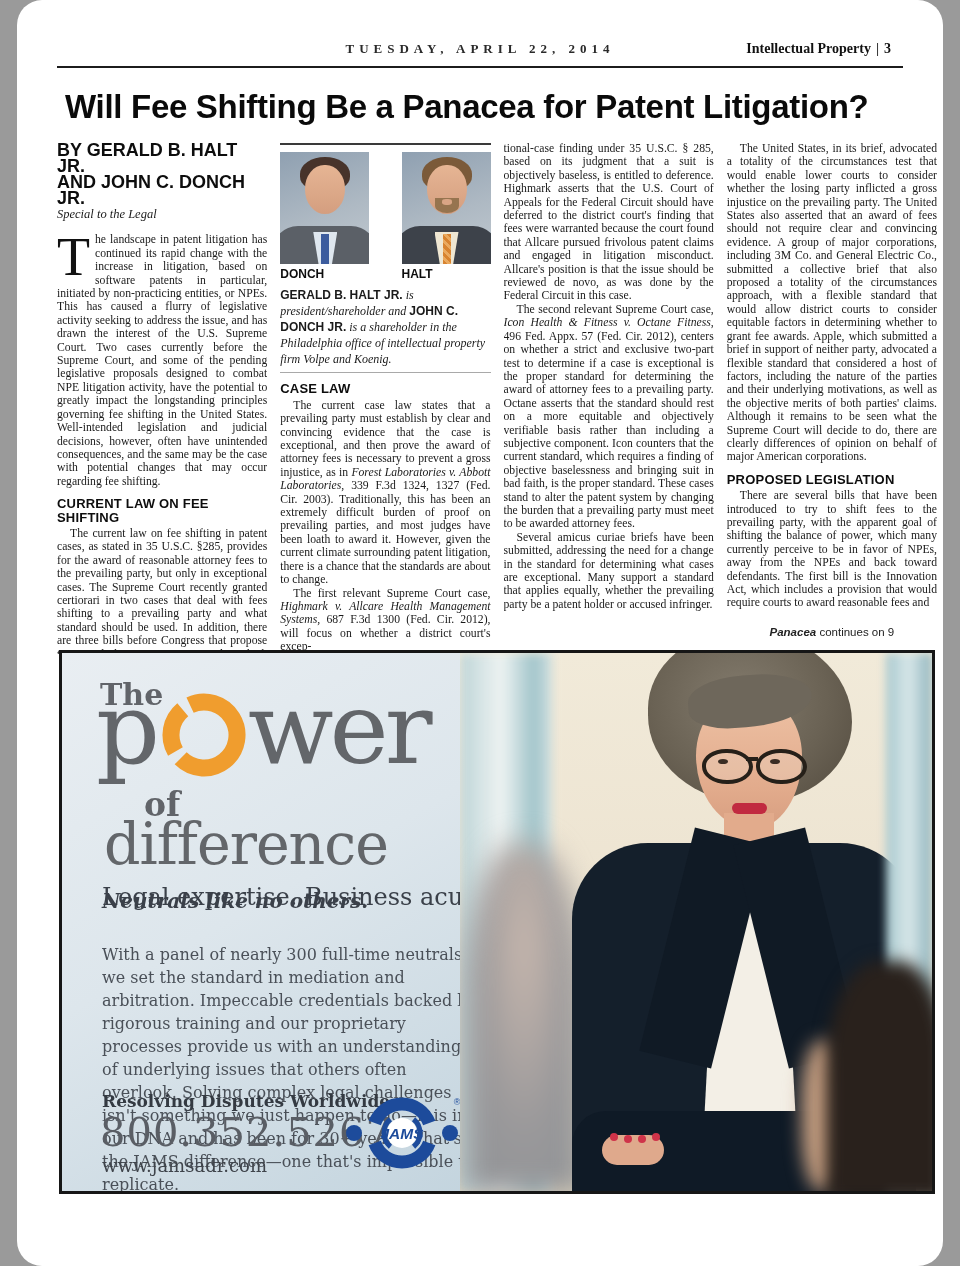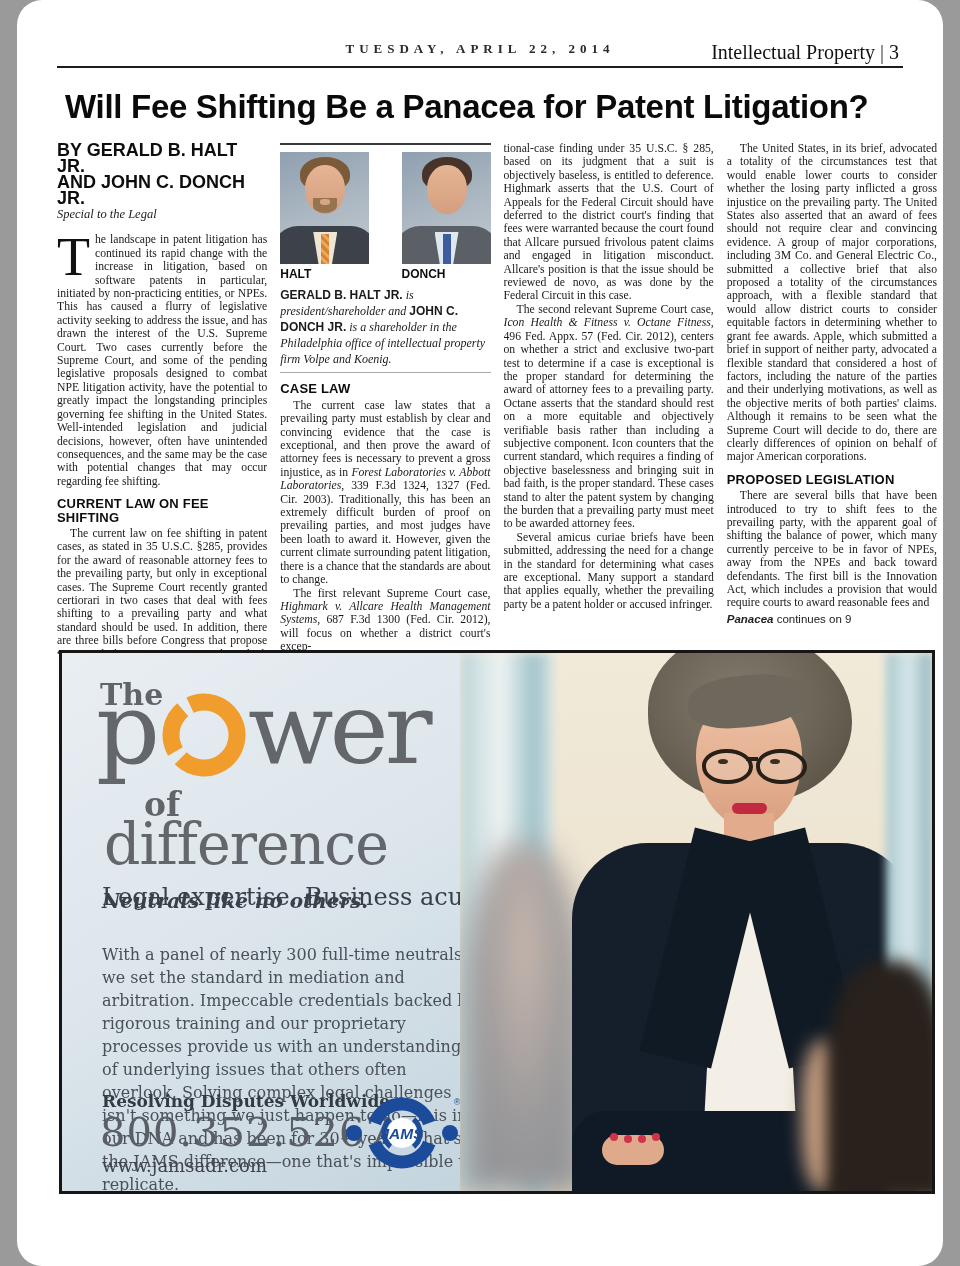--- a/index.html
+++ b/index.html
@@ -3,42 +3,42 @@
 <meta charset="utf-8">
 <style>
   html,body{margin:0;padding:0;background:#9a9a9a;}
   .page{position:relative;width:926px;height:1266px;margin:0 auto;background:#ffffff;
         font-family:"Liberation Serif","DejaVu Serif",serif;color:#1a1a1a;overflow:hidden;border-radius:25px;}
 
   
   .masthead{position:absolute;left:40px;right:40px;top:36px;height:30px;border-bottom:2px solid #1c1c1c;}
   .m-date{position:absolute;left:0;right:0;top:5px;text-align:center;font-size:13px;font-weight:bold;
           letter-spacing:5px;color:#2a2a2a;}
-  .m-right{position:absolute;right:4px;top:5px;font-size:20px;color:#111;}
+  .m-right{position:absolute;right:12px;top:5px;font-size:14px;color:#111;font-weight:bold;}
   .m-sep{padding:0 5px;color:#333;}
 
   
   .headline{position:absolute;left:40px;top:80px;margin:8px;font-family:"Liberation Sans",sans-serif;
             font-weight:bold;font-size:33px;letter-spacing:-0.3px;color:#0a0a0a;white-space:nowrap;}
 
   
   .cols{position:absolute;left:40px;top:142px;width:880px;height:512px;display:flex;gap:13px;}
   .col{flex:1 1 0;overflow:hidden;font-size:11.7px;line-height:13.4px;text-align:justify;}
   .col p{margin:0;text-indent:13px;}
   .col p.noindent{text-indent:0;}
   .byline{font-family:"Liberation Sans",sans-serif;font-weight:bold;font-size:18px;line-height:16px;
           text-align:left;color:#0d0d0d;}
   .tagline{font-style:italic;font-size:12.5px;text-align:left;margin:2px 0 12px;}
   .dropcap{float:left;font-size:54px;line-height:42px;padding:3px 5px 0 0;color:#111;}
   .shead{font-family:"Liberation Sans",sans-serif;font-weight:bold;font-size:13px;letter-spacing:0.2px;
          margin:9px 0 3px;text-align:left;color:#0d0d0d;}
   .sg-b{font-weight:bold;}
   .sg-i{font-style:italic;}
   .sg-sans{font-family:"Liberation Sans",sans-serif;}
-  .contin{font-family:"Liberation Sans",sans-serif;font-size:11.5px;text-align:left;margin-top:3px;color:#222;}
+  .contin{font-family:"Liberation Sans",sans-serif;font-size:11.5px;text-align:center;margin-top:16px;color:#222;}
 
   
   .photo-rule-top{border-top:2px solid #3a3a3a;margin:1px 0 7px;}
   .photo-rule-bot{border-top:1px solid #a9a9a9;margin:5px 0 8px;}
   .photos{display:flex;justify-content:space-between;}
   .headshot-wrap{margin:0;width:89px;}
   .headshot{position:relative;width:89px;height:112px;overflow:hidden;
             background:linear-gradient(160deg,#8fa0b1 0%,#aeb9c3 55%,#c2cad1 100%);}
   .hs-hair{position:absolute;left:20px;top:5px;width:50px;height:34px;border-radius:50% 50% 42% 42%;}
   .halt .hs-hair{background:#7b5a39;}
@@ -153,39 +153,39 @@
       <div class="tagline">Special to the Legal</div>
       <p class="noindent"><span class="dropcap">T</span><span>he landscape in patent litigation has continued its rapid change with the increase in litigation, based on software patents in particular, initiated by non-practicing entities, or NPEs. This has caused a flurry of legislative activity seeking to address the issue, and has drawn the interest of the U.S. Supreme Court. Two cases currently before the Supreme Court, and some of the pending legislative proposals designed to combat NPE litigation activity, have the potential to greatly impact the longstanding principles governing fee shifting in the United States. Well-intended legislation and judicial decisions, however, often have unintended consequences, and the same may be the case with potential changes that may occur regarding fee shifting.</span></p>
       <h2 class="shead">CURRENT LAW ON FEE SHIFTING</h2>
       <p>The current law on fee shifting in patent cases, as stated in 35 U.S.C. §285, provides for the award of reasonable attorney fees to the prevailing party, but only in exceptional cases. The Supreme Court recently granted certiorari in two cases that deal with fees shifting to a prevailing party and what standard should be used. In addition, there are three bills before Congress that propose to amend the circumstances under which fees can be awarded to a prevailing party in a patent suit.</p>
     </div>
 
     <div class="col">
       <div class="photo-rule-top"></div>
       <div class="photos">
         <figure class="headshot-wrap">
+          <div class="headshot donch">
+            <span class="hs-hair"></span>
+            <span class="hs-face"></span>
+            <span class="hs-suit"></span>
+            <span class="hs-shirt"></span>
+            <span class="hs-tie"></span>
+          </div>
+          <figcaption class="photo-label">DONCH</figcaption>
+        </figure>
+        <figure class="headshot-wrap">
           <div class="headshot halt">
             <span class="hs-hair"></span>
             <span class="hs-face"></span>
             <span class="hs-goatee"></span>
             <span class="hs-suit"></span>
             <span class="hs-shirt"></span>
             <span class="hs-tie"></span>
           </div>
           <figcaption class="photo-label">HALT</figcaption>
-        </figure>
-        <figure class="headshot-wrap">
-          <div class="headshot donch">
-            <span class="hs-hair"></span>
-            <span class="hs-face"></span>
-            <span class="hs-suit"></span>
-            <span class="hs-shirt"></span>
-            <span class="hs-tie"></span>
-          </div>
-          <figcaption class="photo-label">DONCH</figcaption>
         </figure>
       </div>
       <p class="caption noindent"><span class="sg-b sg-sans">GERALD B. HALT JR.</span><span class="sg-i"> is president/shareholder and </span><span class="sg-b sg-sans">JOHN C. DONCH JR.</span><span class="sg-i"> is a shareholder in the Philadelphia office of intellectual property firm Volpe and Koenig.</span></p>
       <div class="photo-rule-bot"></div>
       <h2 class="shead">CASE LAW</h2>
       <p><span>The current case law states that a prevailing party must establish by clear and convincing evidence that the case is exceptional, and then prove the award of attorney fees is necessary to prevent a gross injustice, as in </span><span class="sg-i">Forest Laboratories v. Abbott Laboratories</span><span>, 339 F.3d 1324, 1327 (Fed. Cir. 2003). Traditionally, this has been an extremely difficult burden of proof on prevailing parties, and most judges have been loath to award it. However, given the current climate surrounding patent litigation, there is a chance that the standards are about to change.</span></p>
       <p><span>The first relevant Supreme Court case, </span><span class="sg-i">Highmark v. Allcare Health Management Systems</span><span>, 687 F.3d 1300 (Fed. Cir. 2012), will focus on whether a district court's excep-</span></p>
     </div>
 
     <div class="col">

